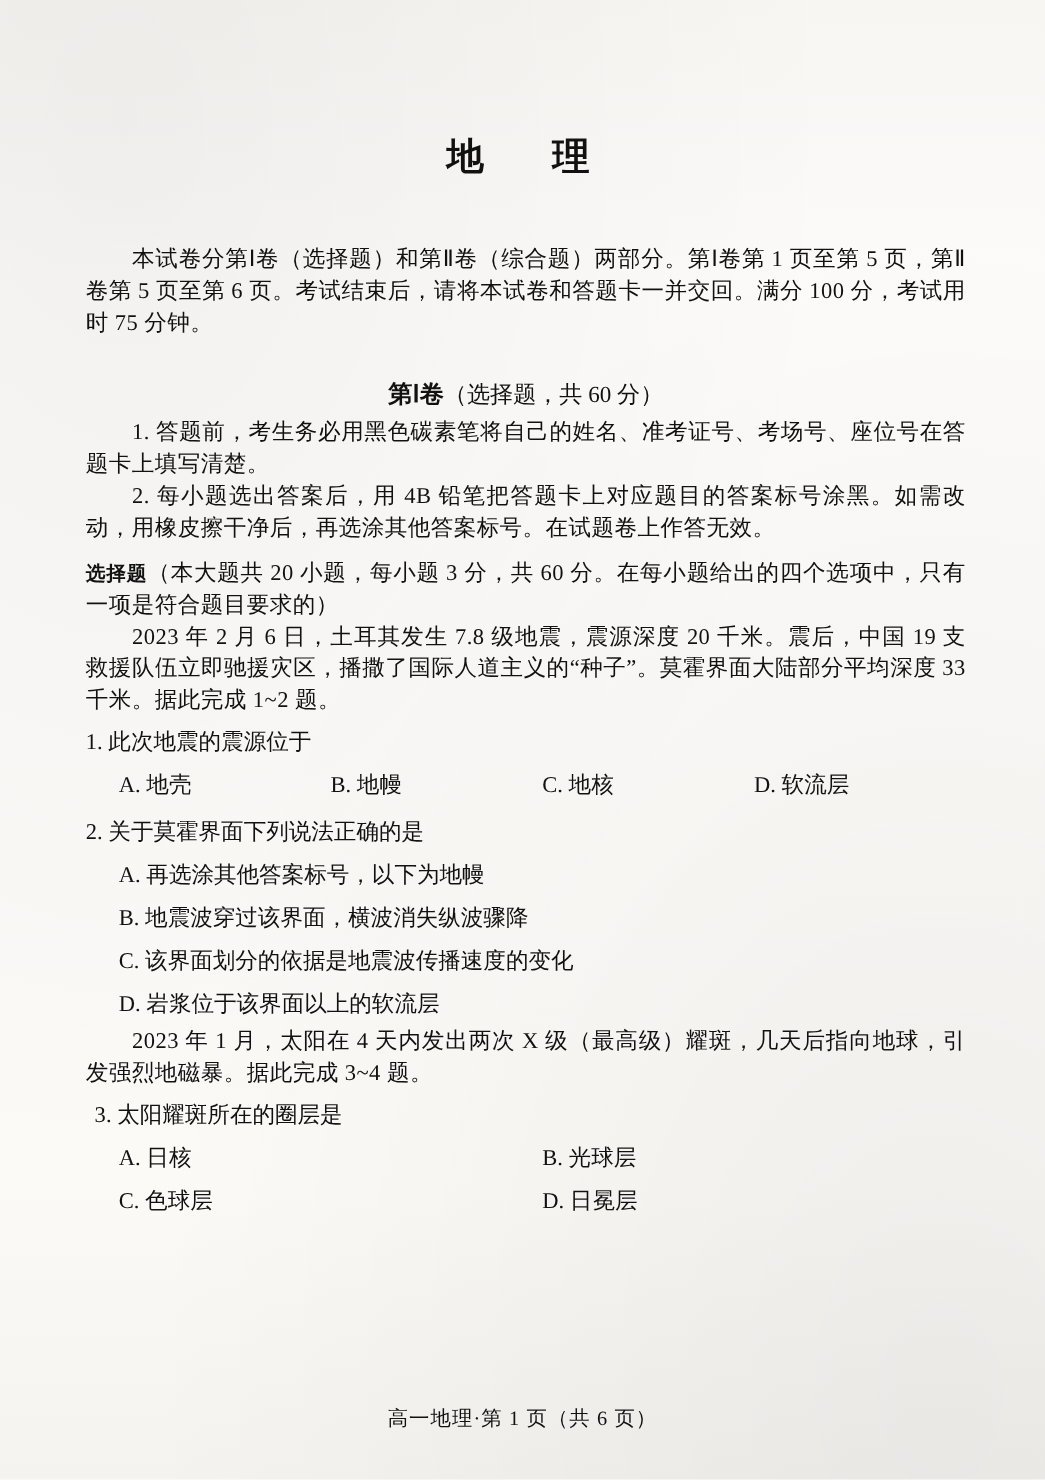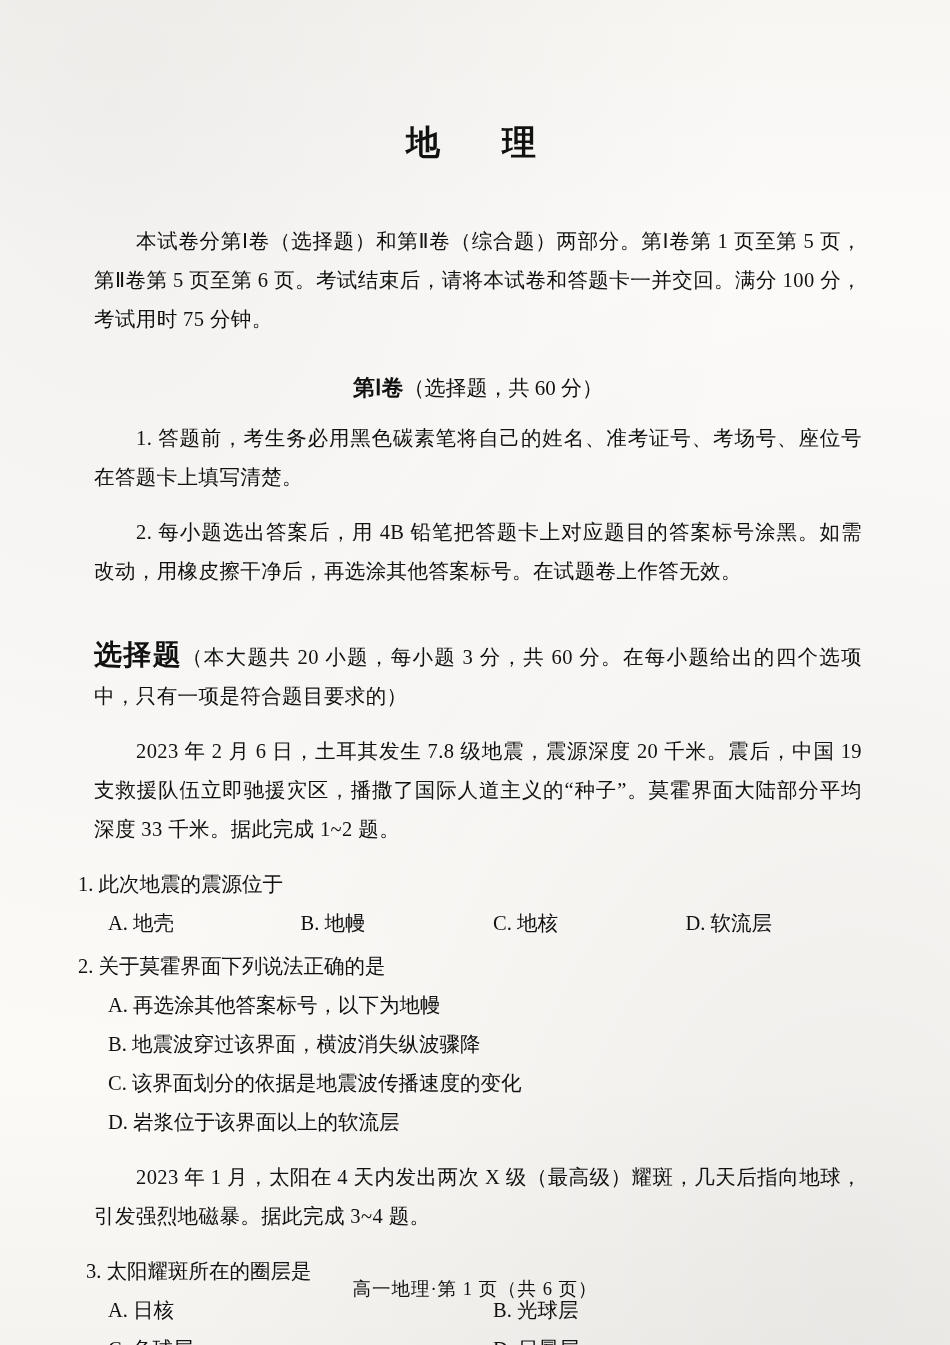--- a/index.html
+++ b/index.html
@@ -33,23 +33,23 @@
   }
   .doc-title {
     text-align: center;
     font-size: 34px;
     font-weight: bold;
     letter-spacing: 14px;
     margin-top: 120px;
     font-family: "DejaVu Serif", serif;
   }
   p {
-    margin: 16px;
+    margin: 0;
     font-size: 20.5px;
-    line-height: 39px;
+    line-height: 29px;
     text-align: justify;
     letter-spacing: 0.4px;
   }
   .indent2 { text-indent: 42px; }
   .intro {
     margin-top: 56px;
   }
   .sec-title {
     text-align: center;
     font-size: 21px;
@@ -60,21 +60,21 @@
     font-weight: bold;
     font-size: 22px;
   }
   .notice-head {
     font-weight: bold;
     font-size: 21px;
     margin-top: 12px;
   }
   .choice-head {
     font-weight: bold;
-    font-size: 28px;
+    font-size: 18px;
   }
   .qline {
     font-size: 20.5px;
     line-height: 39px;
   }
   .q-stem { margin-top: 4px; }
   .opts-row {
     display: flex;
     font-size: 20.5px;
     line-height: 39px;

